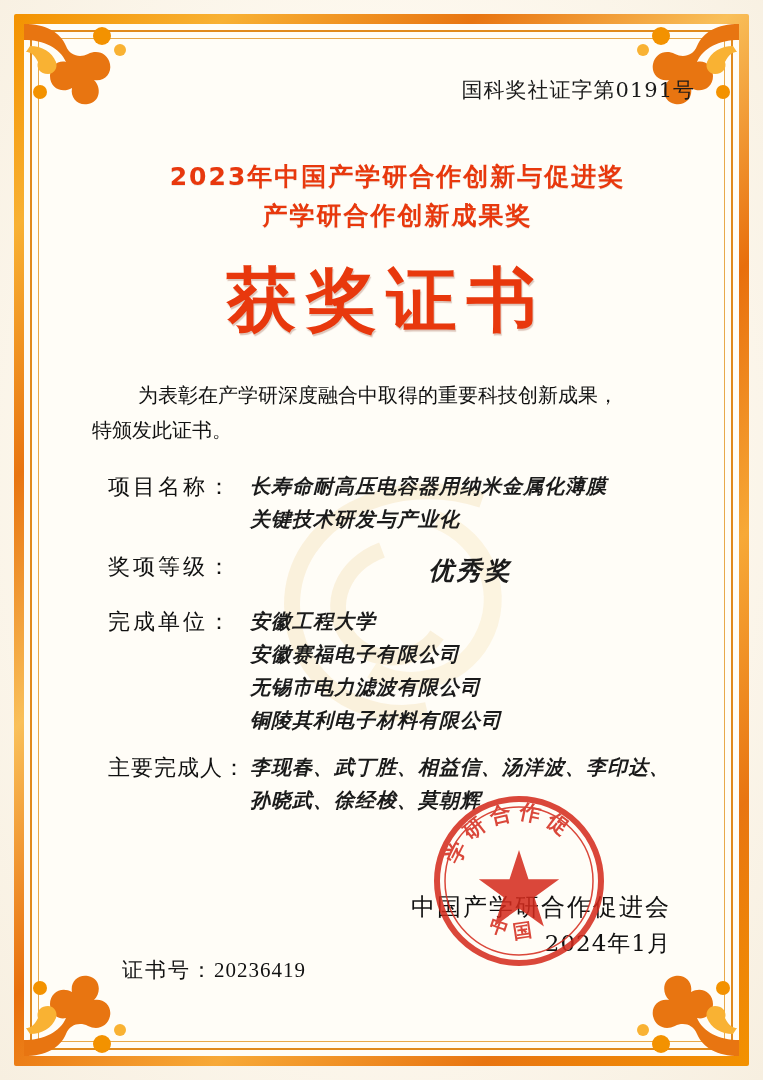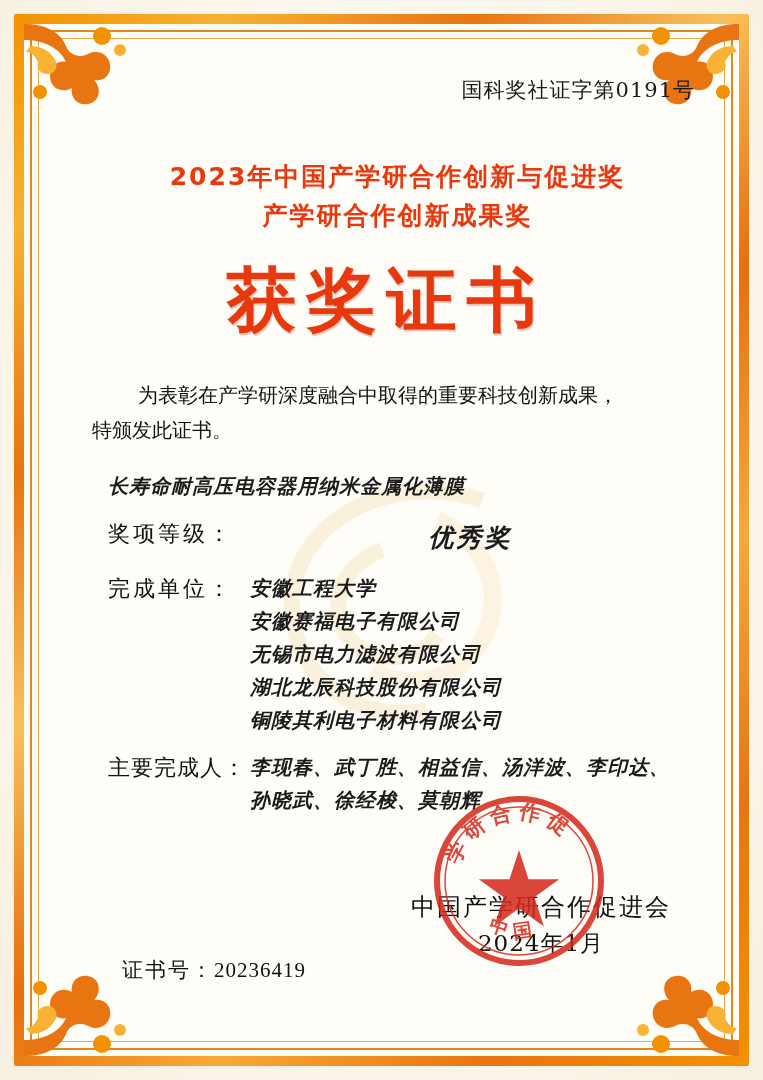--- a/index.html
+++ b/index.html
@@ -156,21 +156,21 @@
     font-size: 25px;
     letter-spacing: 3px;
     text-align: center;
   }
 
   
   .signature {
     position: absolute;
     right: 92px;
     bottom: 118px;
-    text-align: center;
+    text-align: right;
     font-size: 24px;
     color: #111;
     letter-spacing: 2px;
     line-height: 1.55;
     font-family: "DejaVu Serif", serif;
     margin-left: 20px;
   }
   .signature .date {
     font-size: 23px;
     letter-spacing: 1px;
@@ -285,39 +285,40 @@
   </div>
 
   <div class="body-text">
     <span class="indent"></span><span>为表彰在产学研深度融合中取得的重要科技创新成果，</span><br>
     <span>特颁发此证书。</span>
   </div>
 
   <div class="fields">
 
     <div class="field-row">
+      <div class="field-label">项目名称：</div>
       <div class="field-value">
         <span class="vline">长寿命耐高压电容器用纳米金属化薄膜</span>
+        <span class="vline">关键技术研发与产业化</span>
       </div>
     </div>
 
     <div class="field-row">
       <div class="field-label">奖项等级：</div>
       <div class="field-value award">
         <span class="vline">优秀奖</span>
       </div>
     </div>
 
     <div class="field-row">
       <div class="field-label">完成单位：</div>
       <div class="field-value">
         <span class="vline">安徽工程大学</span>
         <span class="vline">安徽赛福电子有限公司</span>
         <span class="vline">无锡市电力滤波有限公司</span>
-        <span class="vline">湖北龙辰科技股份有限公司</span>
         <span class="vline">铜陵其利电子材料有限公司</span>
       </div>
     </div>
 
     <div class="field-row">
       <div class="field-label wide">主要完成人：</div>
       <div class="field-value">
         <span class="vline">李现春、武丁胜、相益信、汤洋波、李印达、</span>
         <span class="vline">孙晓武、徐经梭、莫朝辉</span>
       </div>

